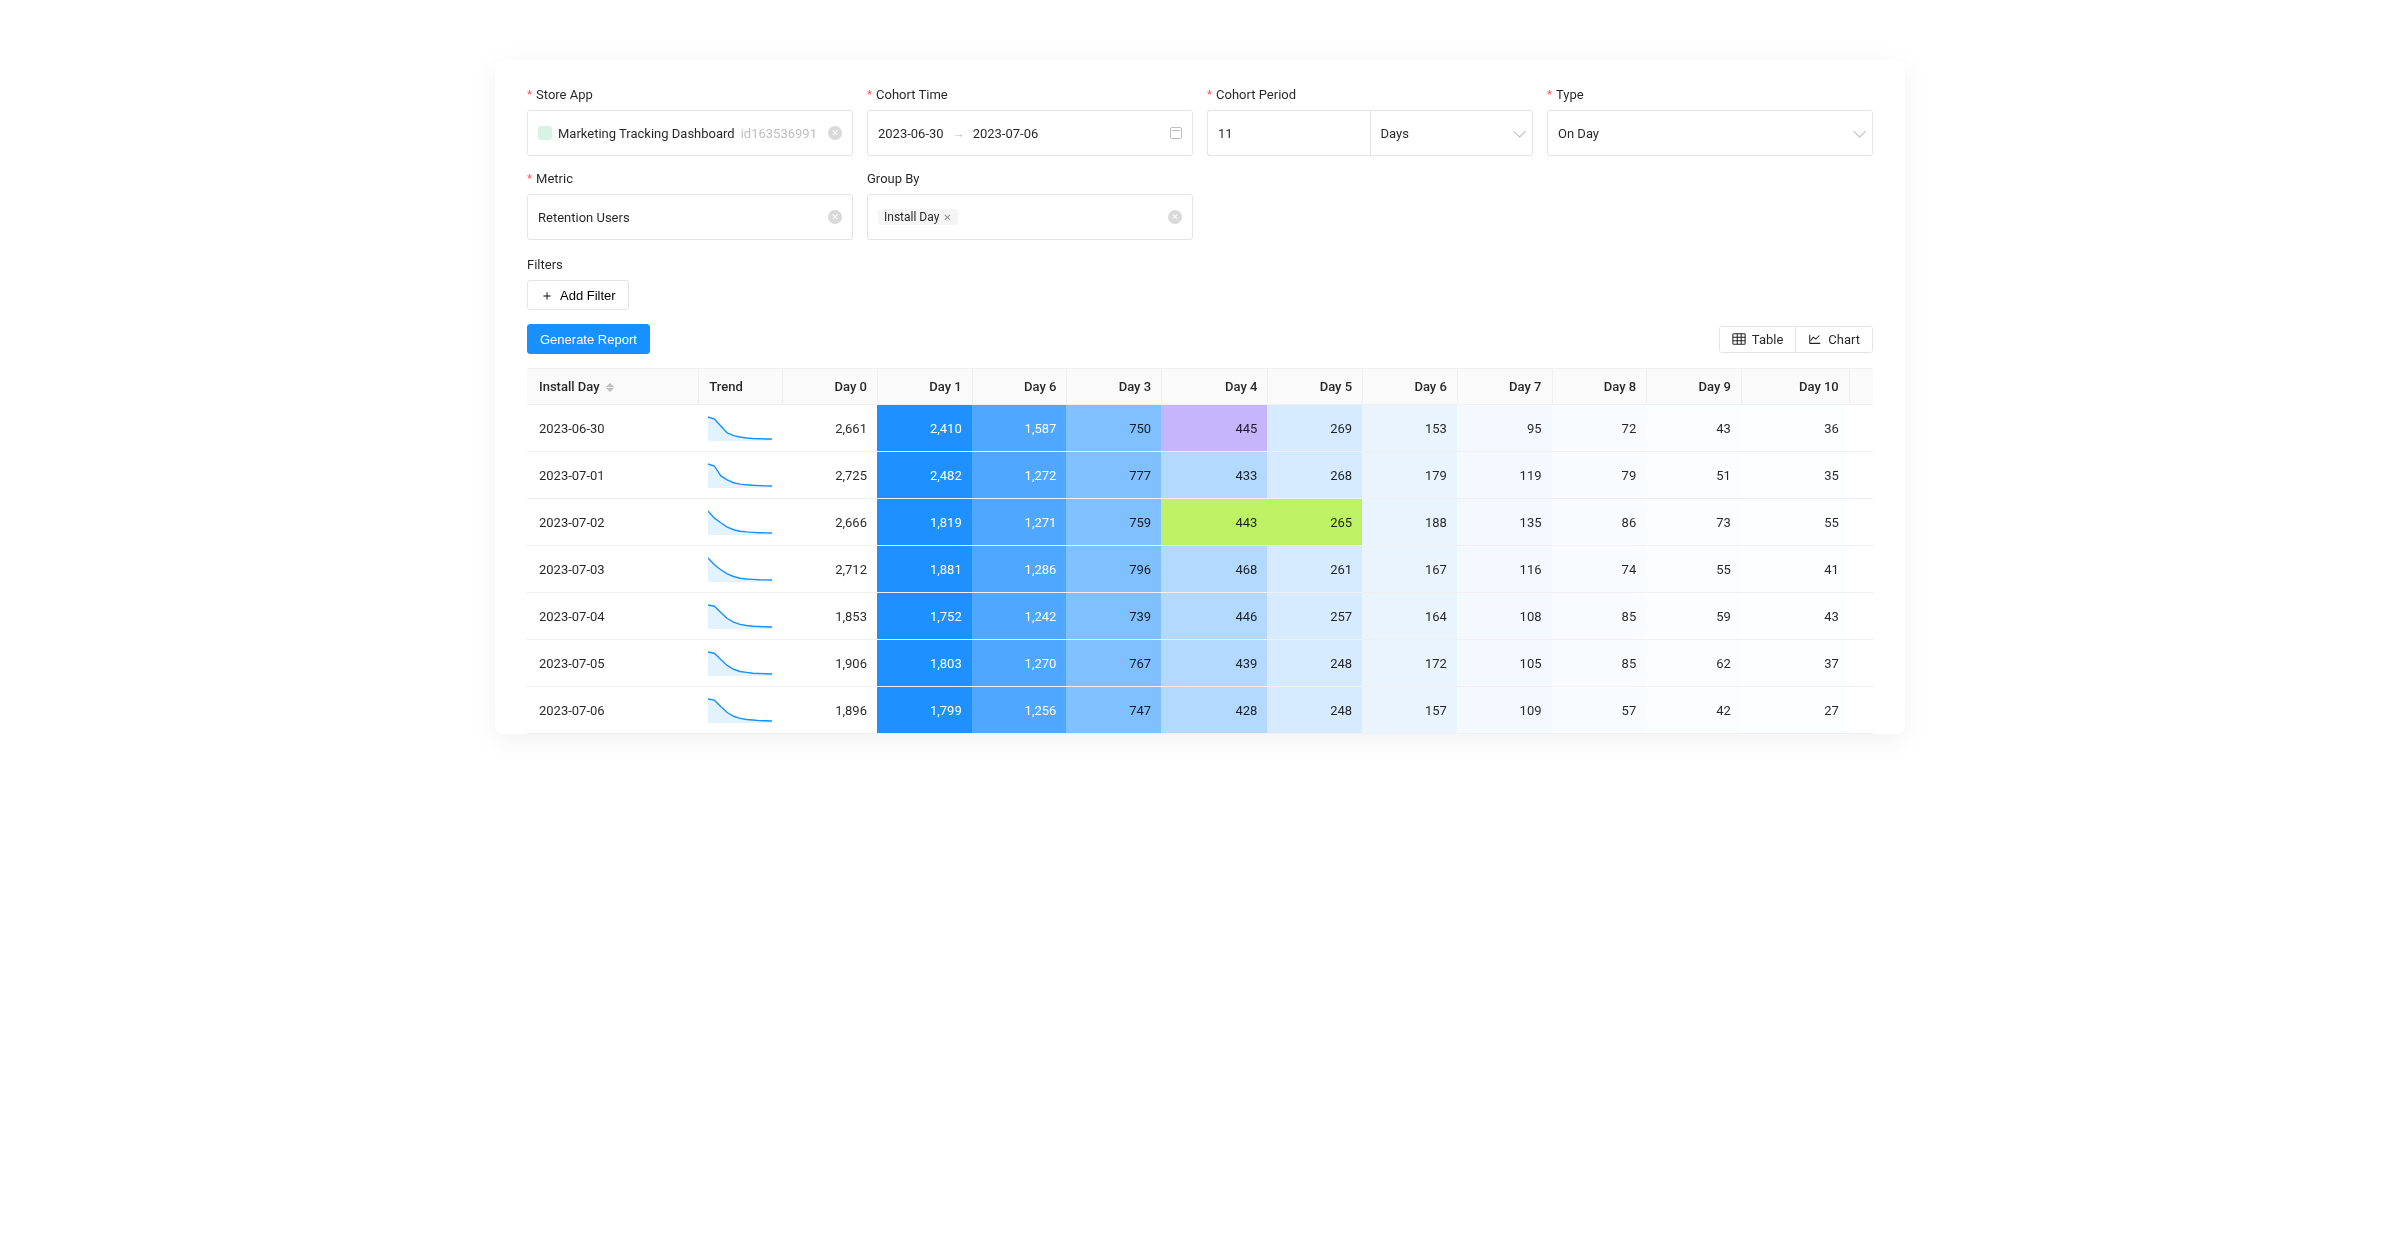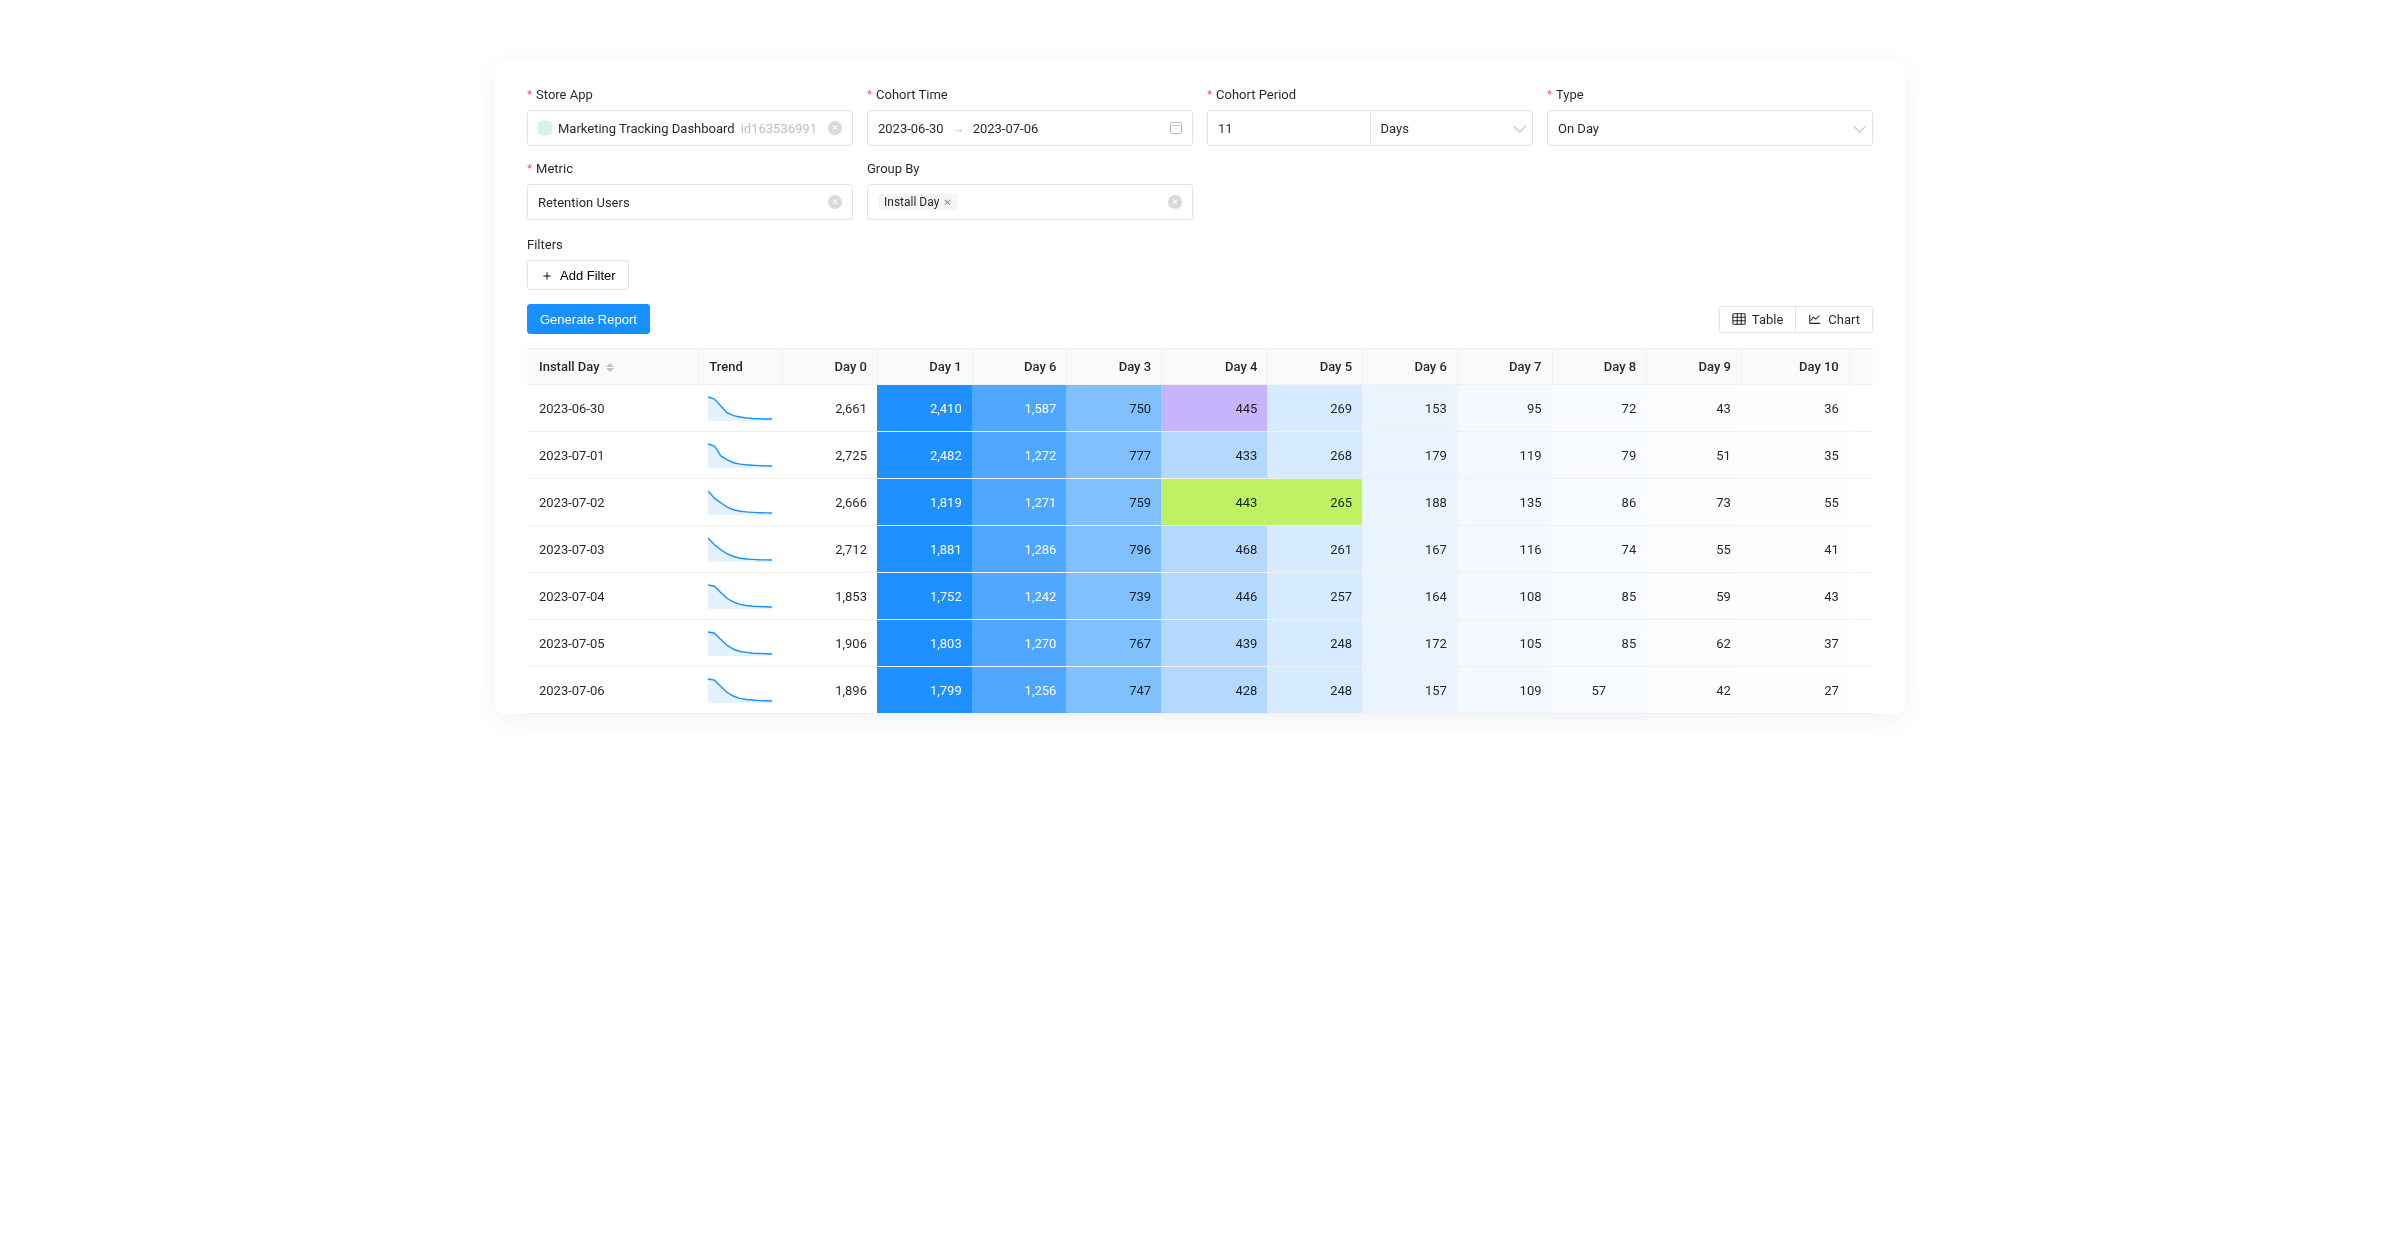--- a/index.html
+++ b/index.html
@@ -32,21 +32,21 @@
     height: 20px;
     display: flex;
     align-items: center;
   }
   .form-label .asterisk {
     color: #ff4d4f;
     margin-right: 4px;
     font-family: SimSun, sans-serif;
   }
   .input-box {
-    height: 36px;
+    height: 46px;
     border: 1px solid #e4e4e7;
     border-radius: 3px;
     background: #fff;
     display: flex;
     align-items: center;
     padding: 0 10px;
     font-size: 13px;
     color: rgba(0,0,0,0.85);
     position: relative;
   }
@@ -450,21 +450,21 @@
   </svg>
           </td>
           <td>1,896</td>
           <td class="heat white" style="background: rgb(30, 144, 255);">1,799</td>
           <td class="heat white" style="background: rgb(79, 167, 255);">1,256</td>
           <td class="heat" style="background: rgb(128, 192, 255);">747</td>
           <td class="heat" style="background: rgb(179, 217, 255);">428</td>
           <td class="heat" style="background: rgb(214, 235, 255);">248</td>
           <td class="heat" style="background: rgb(233, 244, 255);">157</td>
           <td class="heat" style="background: rgb(243, 249, 255);">109</td>
-          <td class="heat" style="background: rgb(248, 251, 255); text-align: center;">57</td>
+          <td class="heat" style="background: rgb(248, 251, 255);">57</td>
           <td class="heat" style="background: rgb(251, 253, 255);">42</td>
           <td class="heat" style="background: rgb(253, 254, 255);">27</td>
           <td>&nbsp;</td>
         </tr>
       </tbody>
   </table>
 
 </div>
 
 </body></html>

